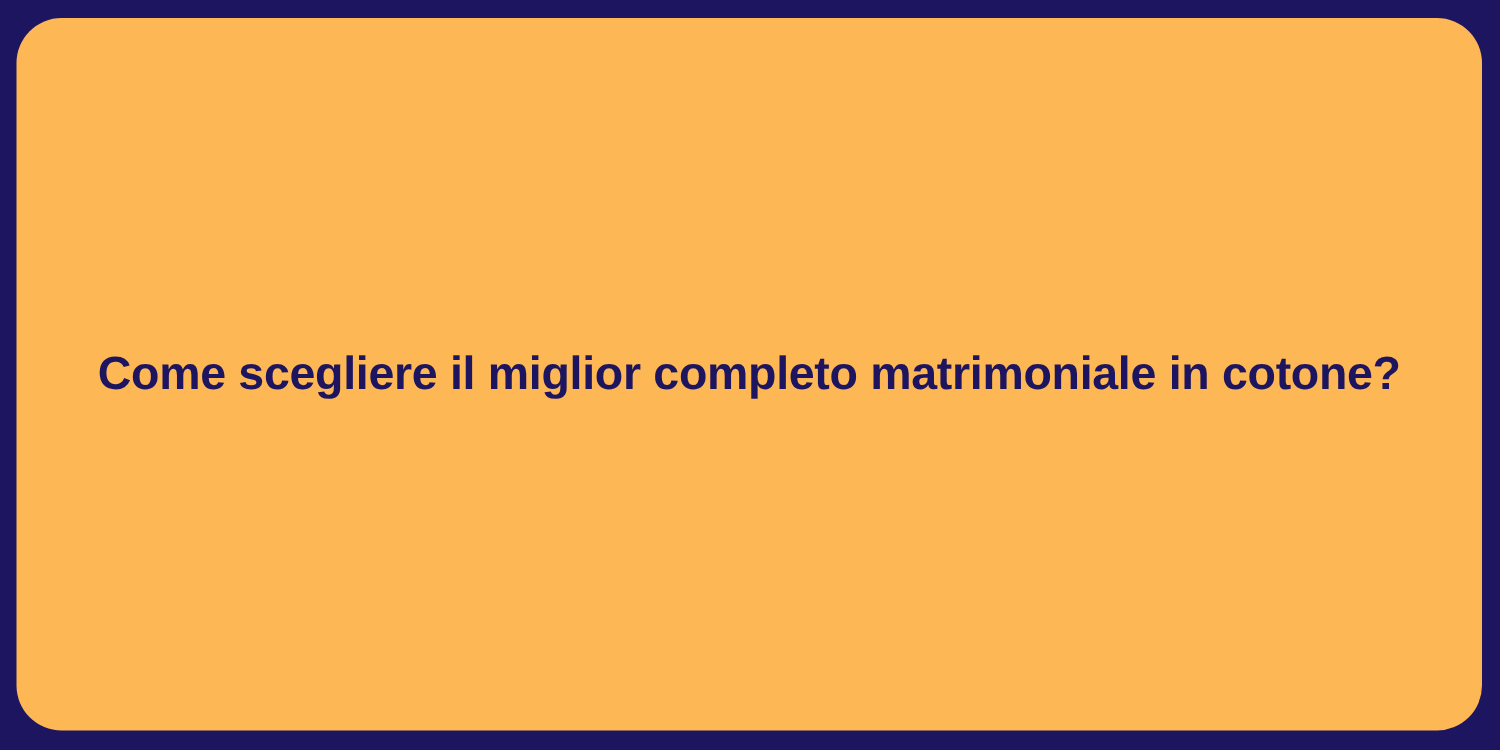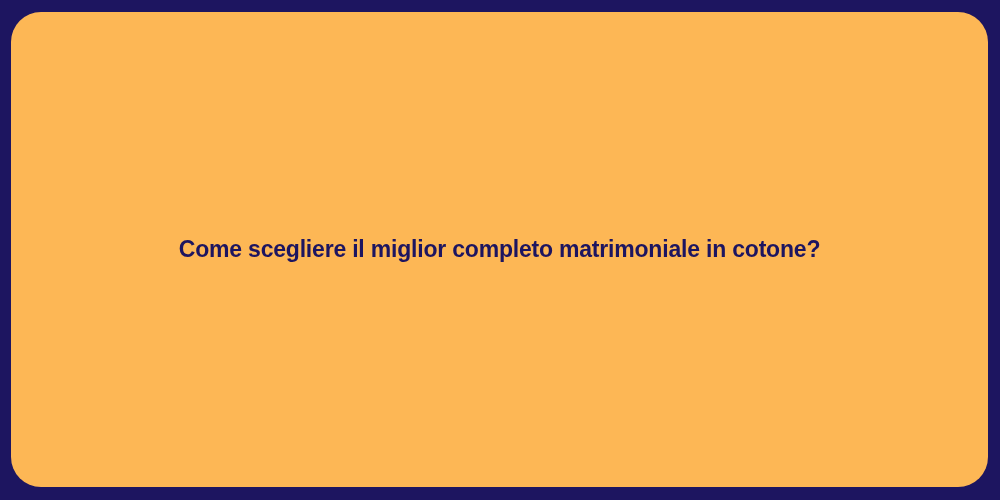--- a/index.html
+++ b/index.html
@@ -31,21 +31,21 @@
     display: flex;
     align-items: center;
     justify-content: center;
     padding: 0 52px;
   }
 
   .headline {
     margin: 0;
     color: #1d1560;
     font-family: "Liberation Sans", sans-serif;
-    font-size: 23px;
+    font-size: 31px;
     font-weight: bold;
     line-height: 1.25;
     letter-spacing: -0.2px;
     text-align: center;
     width: 100%;
   }
 </style>
 </head>
 <body>
 

